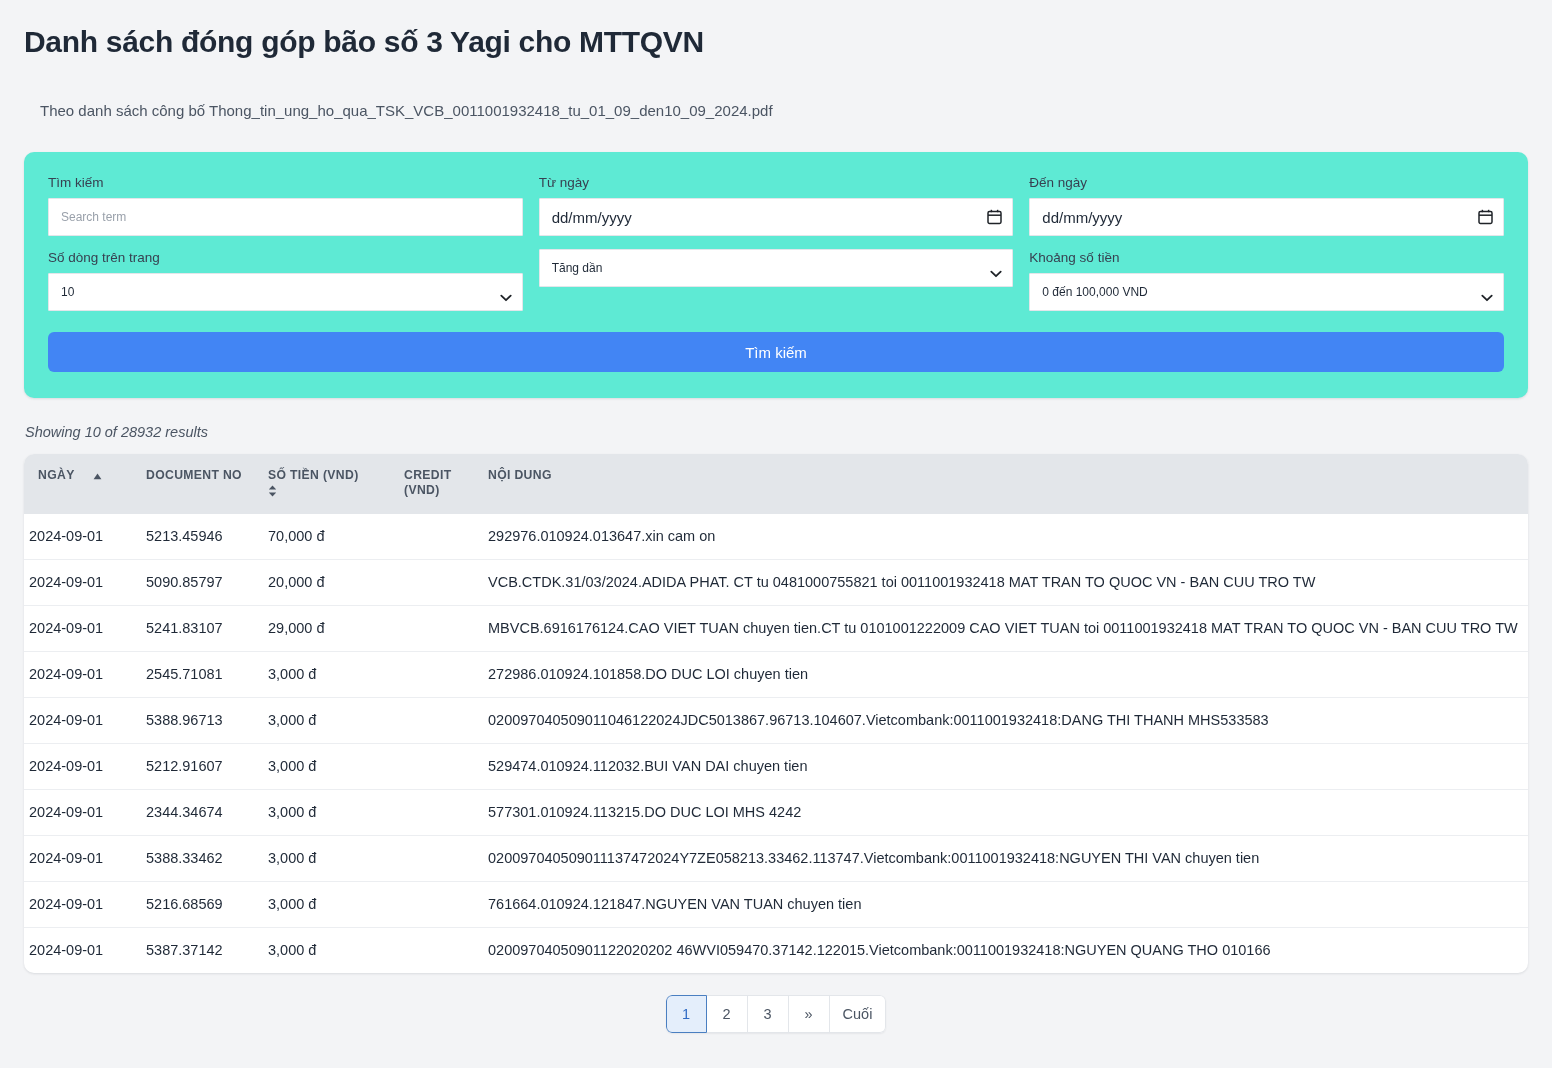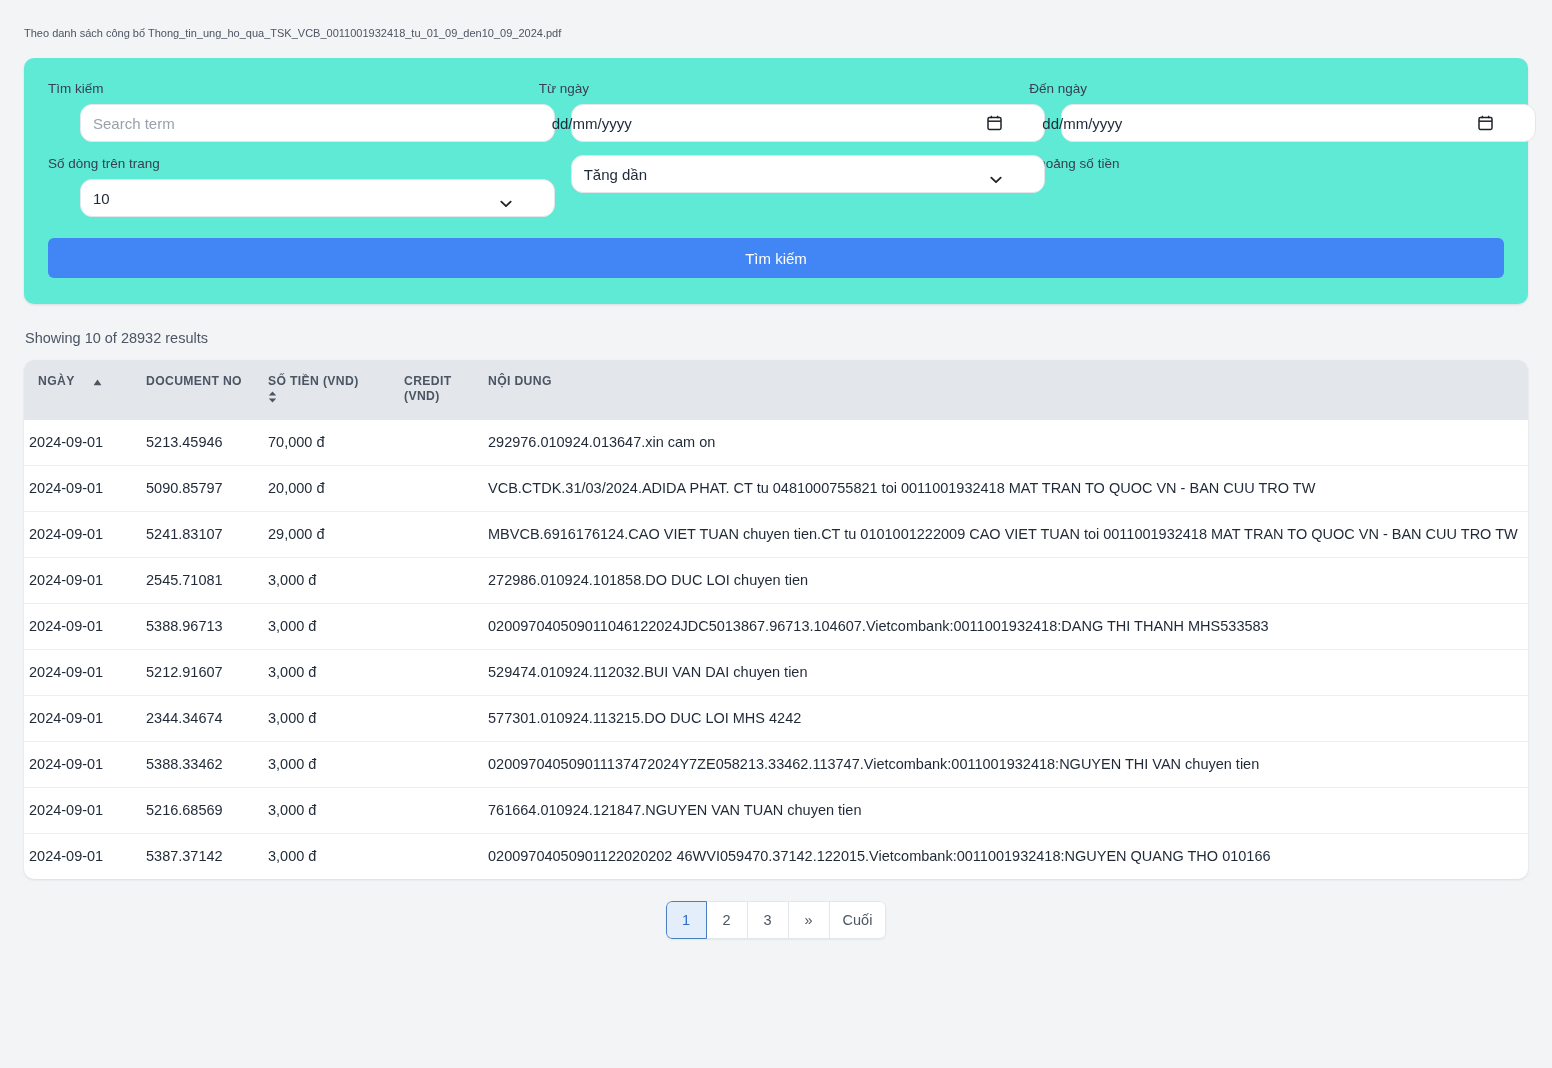--- a/index.html
+++ b/index.html
@@ -18,23 +18,23 @@
   .page-title {
     margin: 0;
     padding: 22px 0 0 0;
     font-size: 30px;
     line-height: 40px;
     font-weight: bold;
     letter-spacing: -0.3px;
     color: #1f2937;
   }
   .page-subtitle {
-    margin: 0;
+    margin: 16px;
     padding: 24px 0 16px 0;
-    font-size: 11px;
+    font-size: 15px;
     line-height: 18px;
     color: #4b5563;
   }
 
   
   .filter-card {
     background: #5eead4;
     border-radius: 10px;
     box-shadow: 0 1px 3px rgba(16,24,40,0.07), 0 1px 2px rgba(16,24,40,0.04);
     padding: 22px 24px 26px 24px;
@@ -51,29 +51,28 @@
     display: block;
     font-size: 13.5px;
     line-height: 17px;
     color: #374151;
     margin-bottom: 7px;
   }
   .control {
     width: 100%;
     height: 38px;
     border: 1px solid #e3e6ea;
-    border-radius: 12px;
+    border-radius: 1px;
     background: #ffffff;
     font-family: inherit;
-    font-size: 15px;
+    font-size: 12px;
     color: #1f2937;
     padding: 0 12px;
     outline: none;
     display: block;
-    margin-left: 32px;
   }
   .control::placeholder { color: #9aa1ab; }
   input.control.date-input {
     position: relative;
     color: #1f2937;
     padding-right: 34px;
   }
   .date-wrap { position: relative; }
   .cal-icon {
     position: absolute;
@@ -122,20 +121,21 @@
     display: flex;
     align-items: center;
     justify-content: center;
   }
 
   
   .results-count {
     font-size: 14.5px;
     color: #4b5563;
     padding: 0 0 14px 1px;
+    font-style: italic;
   }
   .table-card {
     background: #ffffff;
     border-radius: 10px;
     box-shadow: 0 1px 3px rgba(16,24,40,0.07), 0 1px 2px rgba(16,24,40,0.04);
     overflow: hidden;
   }
   table {
     width: 100%;
     border-collapse: collapse;
@@ -225,20 +225,21 @@
     color: #2f6ac4;
     position: relative;
     z-index: 1;
   }
 </style>
 </head>
 <body>
 
 <div class="page">
 
+  <h1 class="page-title">Danh sách đóng góp bão số 3 Yagi cho MTTQVN</h1>
   <p class="page-subtitle">Theo danh sách công bố Thong_tin_ung_ho_qua_TSK_VCB_0011001932418_tu_01_09_den10_09_2024.pdf</p>
 
   <div class="filter-card">
     <div class="filter-grid">
 
       <div class="field">
         <label class="field-label">Tìm kiếm</label>
         <input class="control" type="text" placeholder="Search term" style="">
       </div>
 
@@ -297,20 +298,30 @@
           <span class="chev-icon">
             <svg viewBox="0 0 12 8" width="12" height="8" aria-hidden="true">
               <path d="M1.3 1.6 L6 6.2 L10.7 1.6" fill="none" stroke="#1f2328" stroke-width="1.8" stroke-linecap="round" stroke-linejoin="round"></path>
             </svg>
           </span>
         </div>
       </div>
 
       <div class="field">
         <label class="field-label">Khoảng số tiền</label>
+        <div class="select-wrap">
+          <select class="control">
+            <option>0 đến 100,000 VND</option>
+          </select>
+          <span class="chev-icon">
+            <svg viewBox="0 0 12 8" width="12" height="8" aria-hidden="true">
+              <path d="M1.3 1.6 L6 6.2 L10.7 1.6" fill="none" stroke="#1f2328" stroke-width="1.8" stroke-linecap="round" stroke-linejoin="round"></path>
+            </svg>
+          </span>
+        </div>
       </div>
 
     </div>
 
     <button class="search-btn">Tìm kiếm</button>
   </div>
 
   <div class="results-count">Showing 10 of 28932 results</div>
 
   <div class="table-card">

